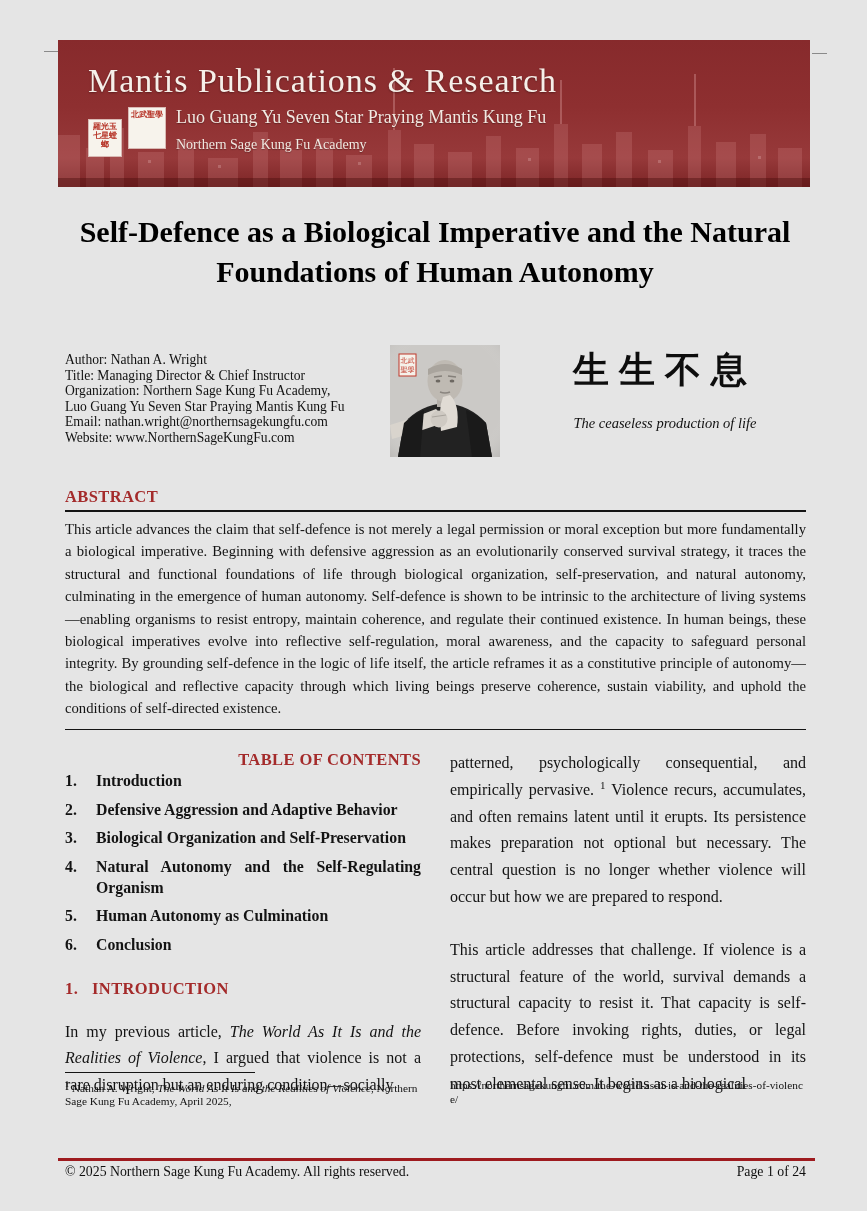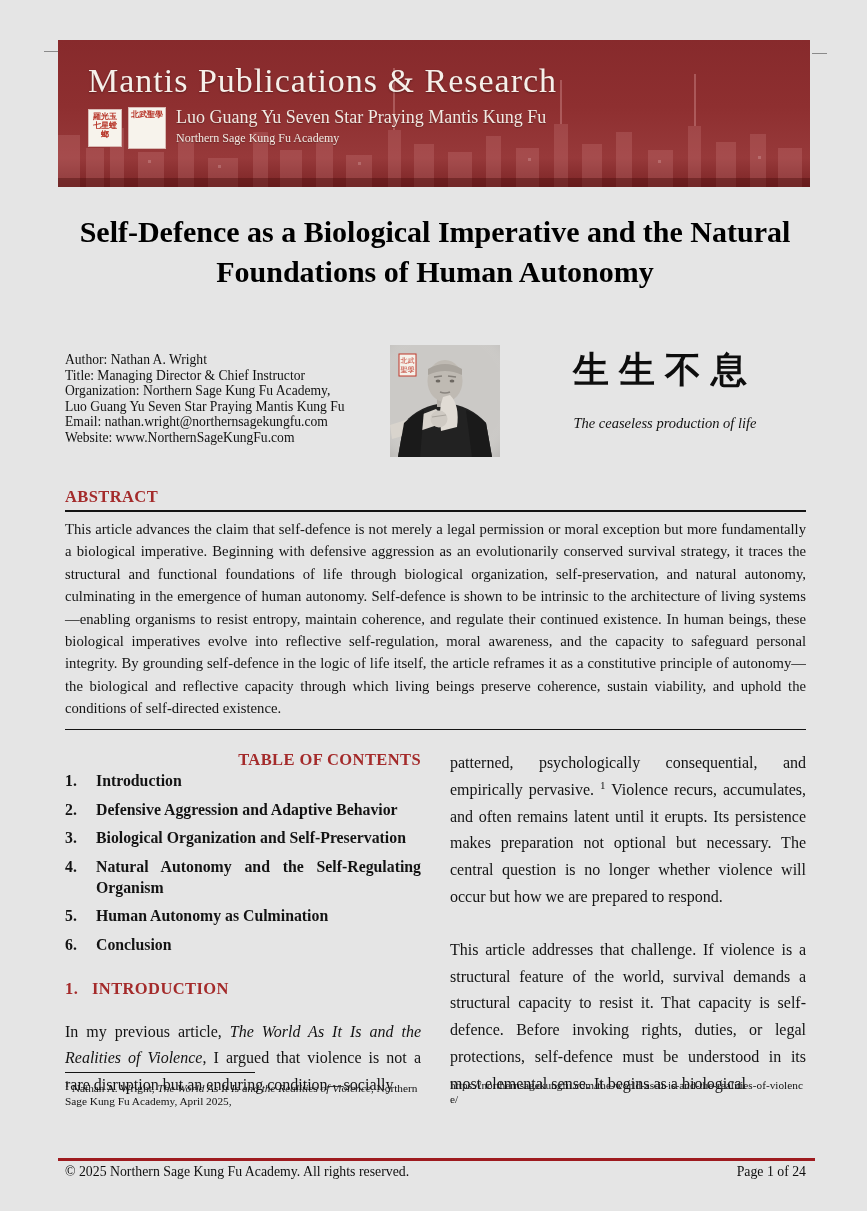--- a/index.html
+++ b/index.html
@@ -40,25 +40,25 @@
     color: #b63226;
     font-size: 8px;
     line-height: 1.15;
     font-weight: bold;
     padding: 2px;
     overflow: hidden;
     word-break: break-all;
     text-align: center;
     font-family: "DejaVu Sans", sans-serif;
   }
-  .seal-left  { width: 34px; height: 38px; margin-right: 6px; margin-top: 2px; }
+  .seal-left  { width: 34px; height: 38px; margin-right: 6px; margin-top: 12px; }
   .seal-right { width: 38px; height: 42px; margin-right: 10px; }
   .banner-subtitles { color: #f2e9e2; text-shadow: 0 1px 1px rgba(0,0,0,0.3); }
   .banner-subtitle1 { font-size: 18px; line-height: 1.2; }
-  .banner-subtitle2 { font-size: 12px; line-height: 1.2; margin-top: 2px; }
+  .banner-subtitle2 { font-size: 14px; line-height: 1.2; margin-top: 8px; }
 
   
   .article-title {
     position: absolute;
     left: 65px; top: 212px;
     width: 740px;
     text-align: center;
     font-size: 30px;
     font-weight: bold;
     line-height: 1.33;

